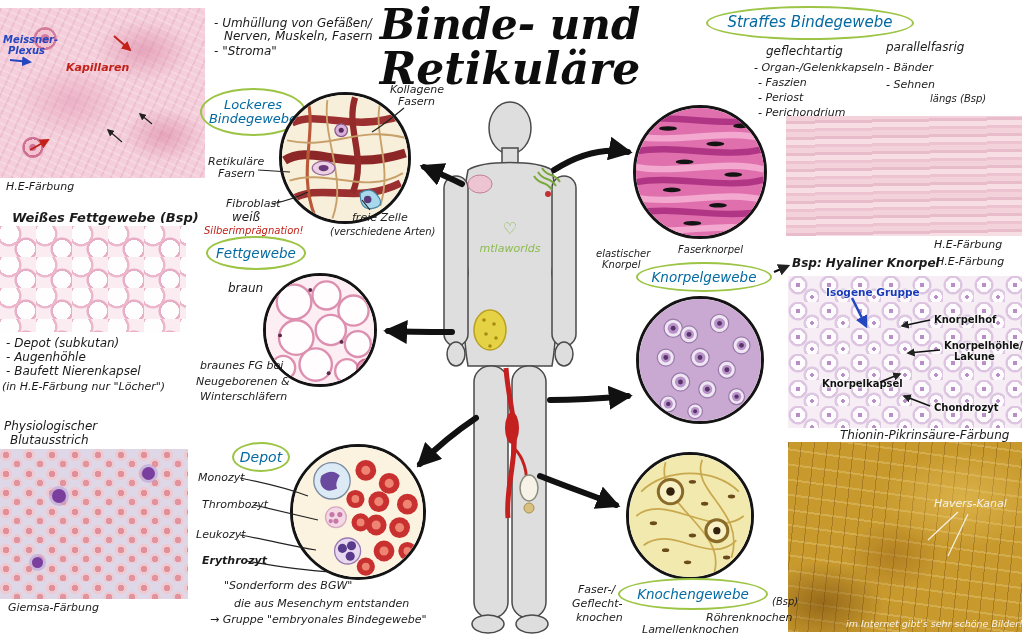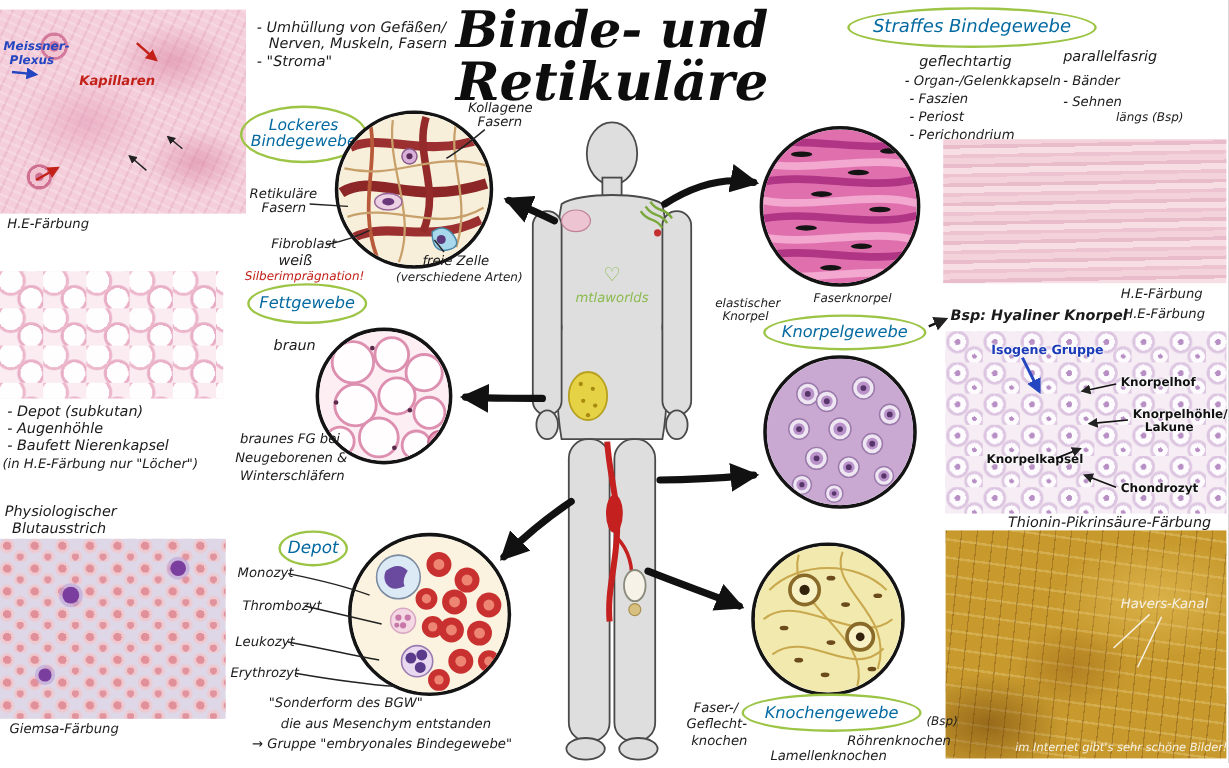--- a/index.html
+++ b/index.html
@@ -98,20 +98,21 @@
 
   <span class="abs hand t11" style="left:390px;top:84px;">Kollagene</span>
   <span class="abs hand t11" style="left:398px;top:96px;">Fasern</span>
   <span class="abs hand t11" style="left:208px;top:156px;">Retikuläre</span>
   <span class="abs hand t11" style="left:218px;top:168px;">Fasern</span>
   <span class="abs hand t10 red" style="left:204px;top:183px;text-align:center;">Silberimprägnation!</span>
   <span class="abs hand t11" style="left:226px;top:198px;">Fibroblast</span>
   <span class="abs hand t11" style="left:352px;top:212px;">freie Zelle</span>
   <span class="abs hand t10" style="left:330px;top:226px;">(verschiedene Arten)</span>
 
+  <span class="abs hand t13 u" style="left:12px;top:210px;font-weight:bold;">Weißes Fettgewebe (Bsp)</span>
   <div class="histo" id="histo-fat" style="left:0;top:226px;width:186px;height:106px;"></div>
   <span class="abs hand t12" style="left:6px;top:336px;">- Depot (subkutan)</span>
   <span class="abs hand t12" style="left:6px;top:350px;">- Augenhöhle</span>
   <span class="abs hand t12" style="left:6px;top:364px;">- Baufett Nierenkapsel</span>
   <span class="abs hand t11" style="left:2px;top:381px;">(in H.E-Färbung nur "Löcher")</span>
 
   <span class="abs hand t12" style="left:232px;top:210px;">weiß</span>
   <div class="abs oval" style="left:206px;top:236px;width:100px;height:34px;font-size:13.5px;">
     <span>Fettgewebe</span>
   </div>
@@ -192,21 +193,21 @@
       <circle cx="42" cy="80" r="10" fill="#e8d8f0" stroke="#9a7ab0" stroke-width="1"></circle>
       <circle cx="38" cy="78" r="3.5" fill="#5a3a8a"></circle>
         <circle cx="45" cy="76" r="3.5" fill="#5a3a8a"></circle>
       <circle cx="44" cy="84" r="3.5" fill="#5a3a8a"></circle>
     </svg>
   </div>
 
   <span class="abs hand t11" style="left:198px;top:472px;">Monozyt</span>
   <span class="abs hand t11" style="left:202px;top:499px;">Thrombozyt</span>
   <span class="abs hand t11" style="left:196px;top:529px;">Leukozyt</span>
-  <span class="abs hand t11" style="left:192px;top:555px;">Erythrozyt</span>
+  <span class="abs hand t11" style="left:202px;top:555px;font-weight:bold;">Erythrozyt</span>
   <span class="abs hand t11 u" style="left:224px;top:580px;">"Sonderform des BGW"</span>
   <span class="abs hand t11" style="left:234px;top:598px;">die aus Mesenchym entstanden</span>
   <span class="abs hand t11" style="left:210px;top:614px;">→ Gruppe "embryonales Bindegewebe"</span>
 
   <svg class="abs" style="left:428px;top:98px;" width="164" height="540" viewBox="0 0 164 540">
     <g fill="#dedede" stroke="#4a4a4a" stroke-width="1.5">
       <ellipse cx="82" cy="30" rx="21" ry="26"></ellipse>
       <rect x="74" y="50" width="16" height="18"></rect>
       <path d="M40,72 C55,62 109,62 124,72 C130,100 128,140 124,175 C130,210 128,245 124,268 L40,268 C36,245 34,210 40,175 C36,140 34,100 40,72 Z"></path>
       <rect x="16" y="78" width="24" height="170" rx="12"></rect>

